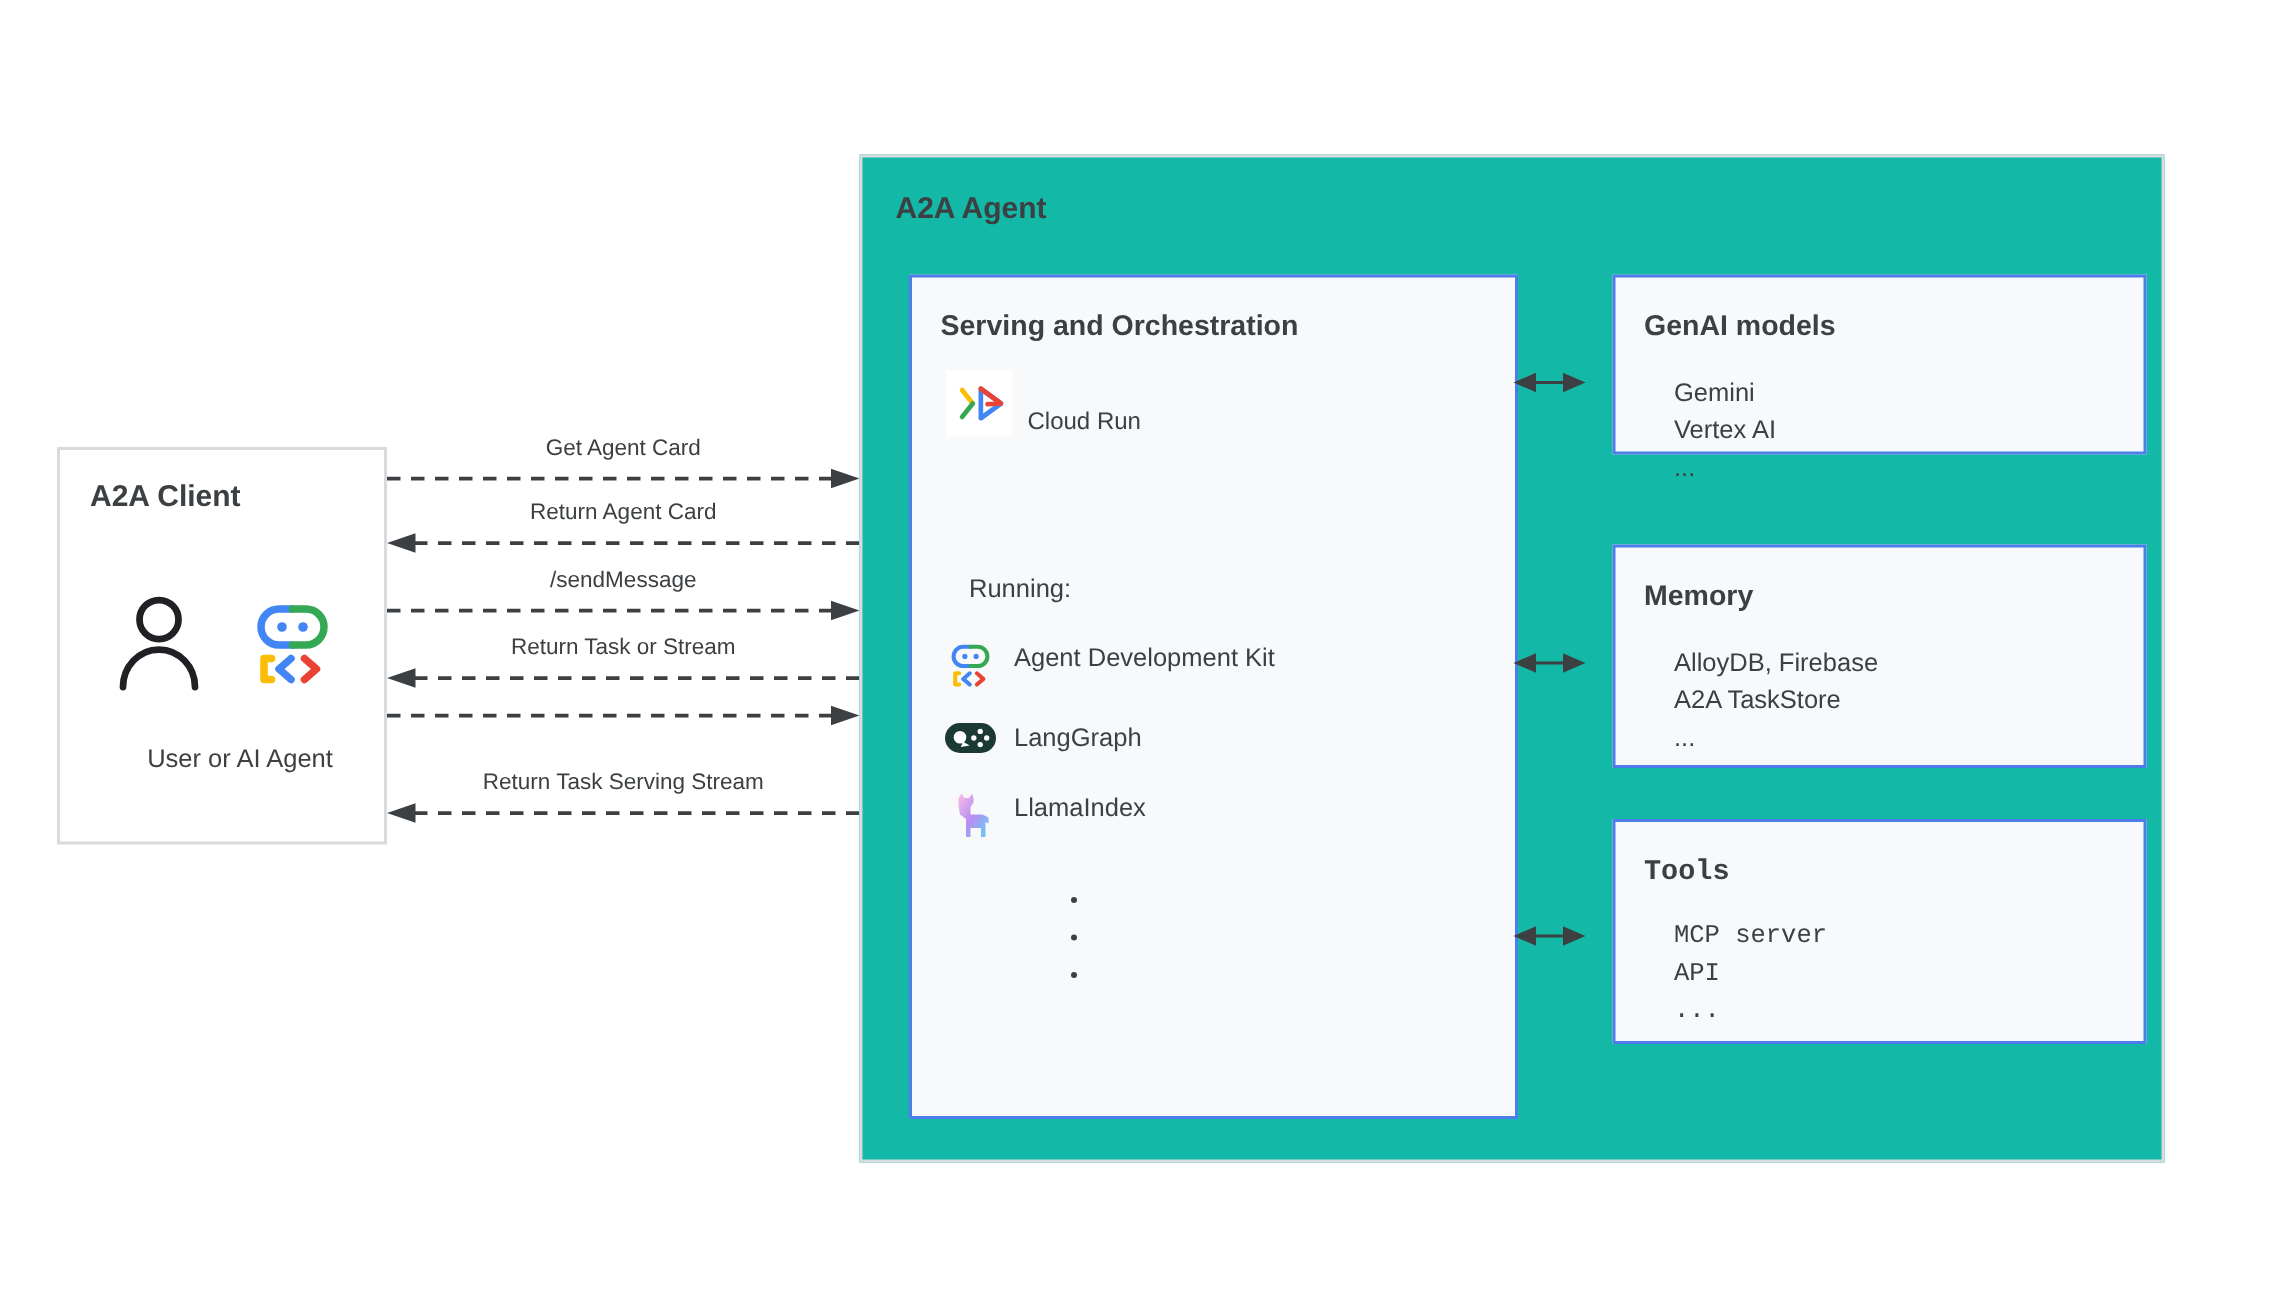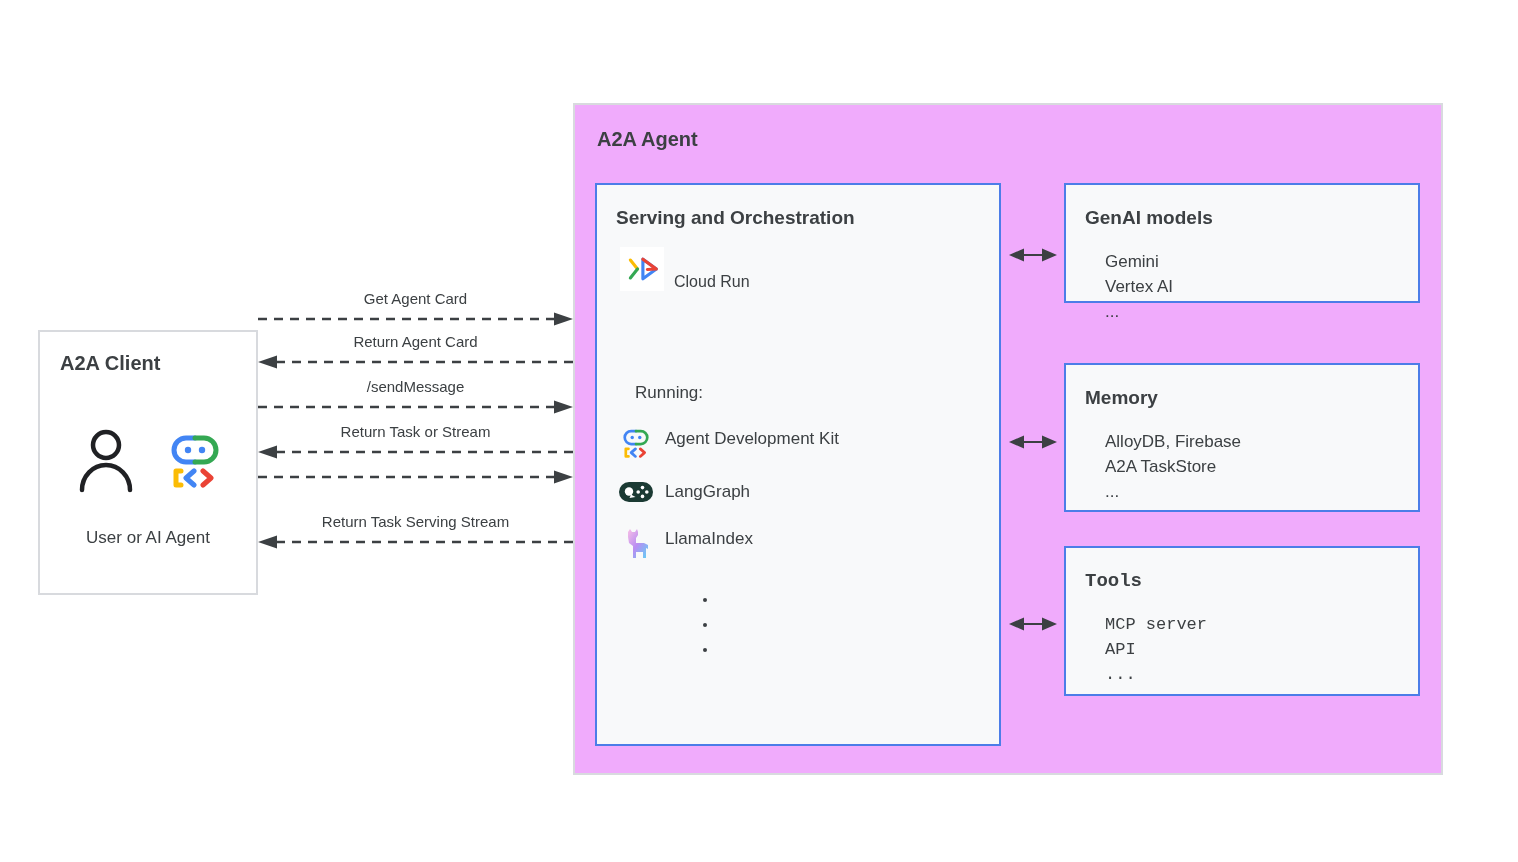--- a/index.html
+++ b/index.html
@@ -1,40 +1,40 @@
 <!DOCTYPE html>
 <html><head>
 <meta charset="utf-8">
 <style>
   * { margin:0; padding:0; box-sizing:border-box; }
   html,body { width:1518px; height:862px; background:#ffffff;
     font-family:"Liberation Sans", sans-serif; color:#3c4043; overflow:hidden; }
 
   
   .client-box { position:absolute; left:38px; top:298px; width:220px; height:265px;
-    background:#ffffff; border:2px solid #d8dade;margin-top:32px; }
+    background:#ffffff; border:2px solid #d8dade; }
   .client-title { position:absolute; left:20px; top:20px; font-size:20px; font-weight:bold; color:#3c4043; }
   .client-icons { position:absolute; left:0; top:96px; width:100%; display:flex;
     justify-content:center; align-items:center; gap:36px; }
-  .client-caption { position:absolute; left:0; top:196px; width:100%; text-align:center;
+  .client-caption { position:absolute; left:12px; top:196px; width:100%; text-align:center;
     font-size:17px; color:#3c4043; }
 
   
   .msg { position:absolute; left:258px; width:315px; }
   .msg-label { text-align:center; font-size:15px; color:#3c4043; height:20px; line-height:20px; margin-bottom:2px; }
   .msg svg { display:block; }
   .m1 { top:289px; } .m2 { top:332px; } .m3 { top:377px; }
   .m4 { top:422px; } .m5 { top:469px; } .m6 { top:512px; }
 
   
   .agent-box { position:absolute; left:573px; top:103px; width:870px; height:672px;
-    background:#f0abfc; border:2px solid #d8dade; }
+    background:#14b8a6; border:2px solid #d8dade; }
   .agent-title { position:absolute; left:22px; top:23px; font-size:20px; font-weight:bold; color:#3c4043; }
 
-  .panel { position:absolute; background:#f8f9fa; border:2px solid #4c7de8; }
+  .panel { position:absolute; background:#f8f9fa; border:2px solid #4c7de8;margin-left:11px; }
   .serving { left:20px; top:78px; width:406px; height:563px; }
   .genai   { left:489px; top:78px;  width:356px; height:120px; }
   .memory  { left:489px; top:258px; width:356px; height:149px; }
   .tools   { left:489px; top:441px; width:356px; height:150px;font-family:Liberation Mono, monospace; }
 
   .panel-title { position:absolute; left:19px; top:22px; font-size:19px; font-weight:bold; color:#3c4043; }
   .panel-items { position:absolute; left:39px; top:64px; font-size:17px; line-height:25px; color:#3c4043; }
   .panel-items div { height:25px; }
 
   

